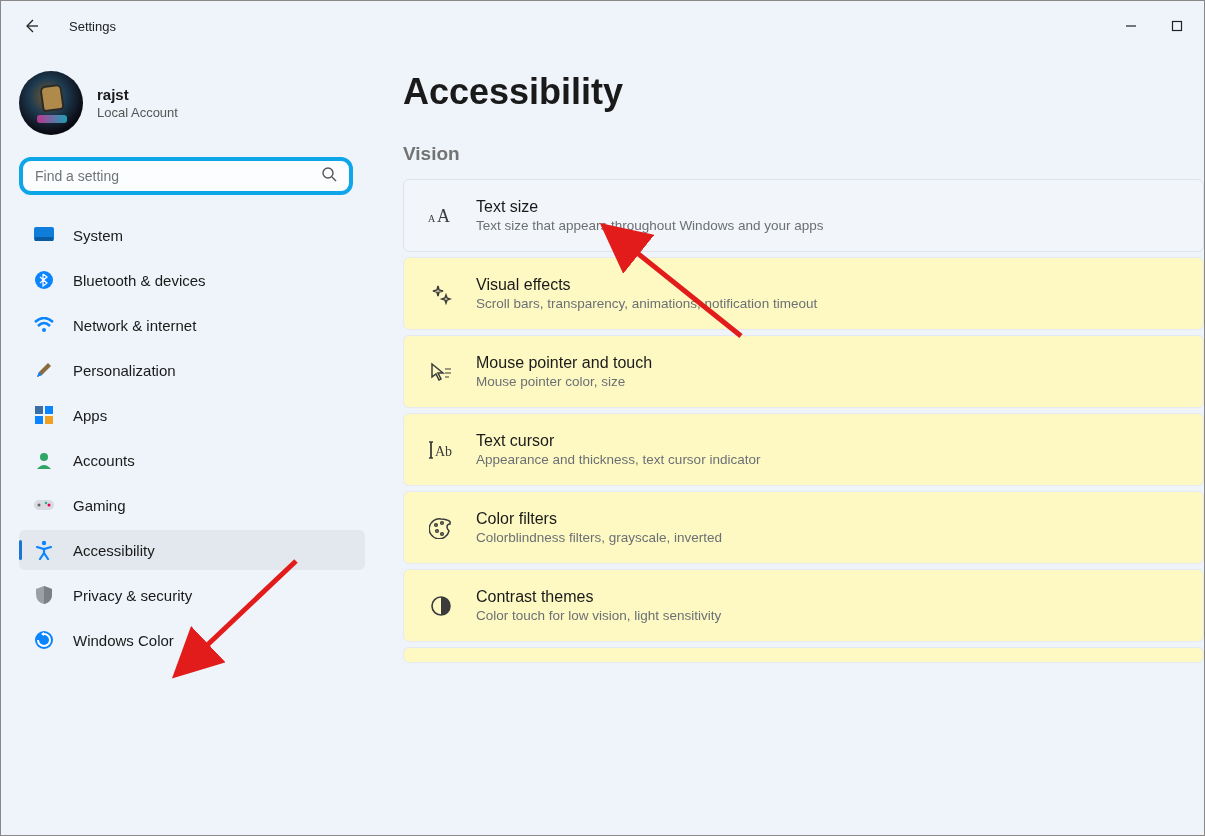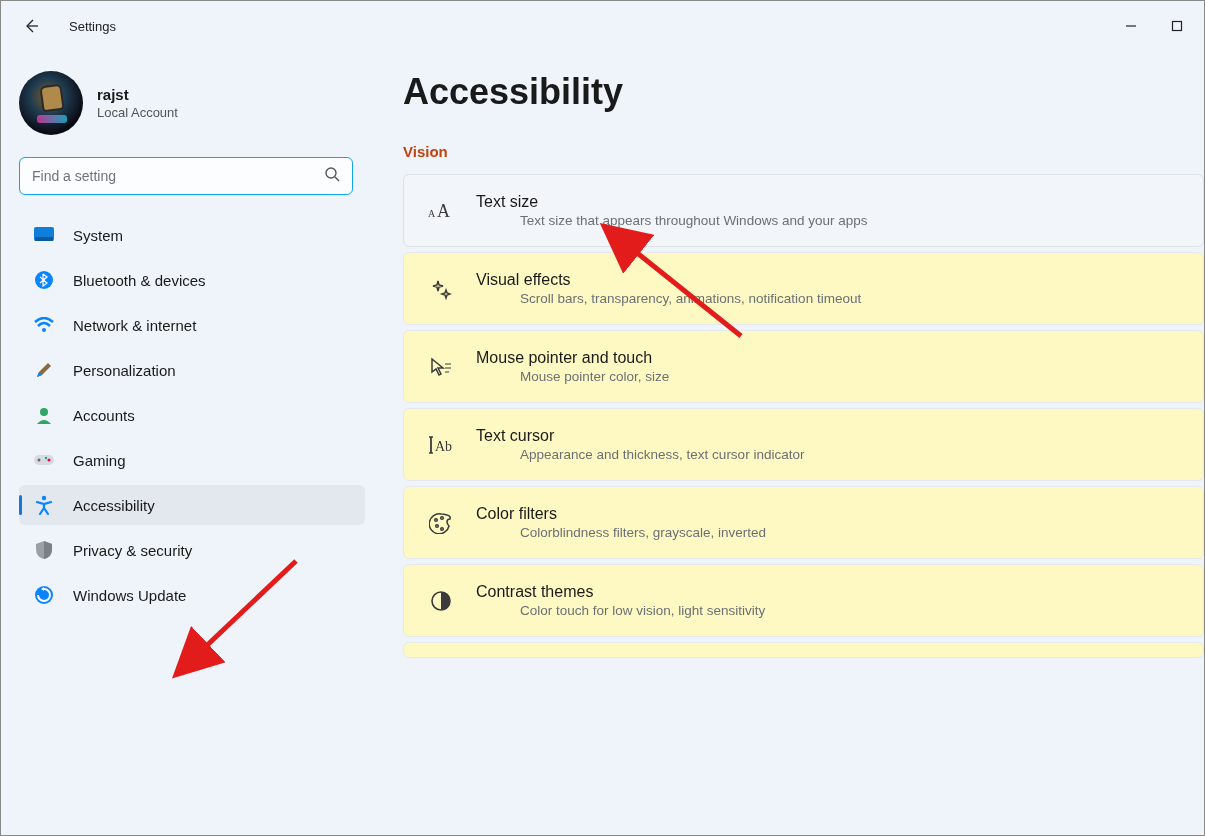--- a/index.html
+++ b/index.html
@@ -32,22 +32,22 @@
   
   .profile { display:flex; align-items:center; gap:14px; padding-left:18px; margin-bottom:22px;}
   .avatar { width:64px; height:64px; border-radius:50%; background: radial-gradient(circle at 45% 40%, #7a5c2b 0%, #1e3a50 35%, #0a0a12 70%); position:relative; overflow:hidden;}
   .avatar::after{content:"";position:absolute;left:18px;top:44px;width:30px;height:8px;background:linear-gradient(90deg,#ff3bb0,#22d3ee);border-radius:3px;opacity:.7;}
   .avatar::before{content:"";position:absolute;left:24px;top:16px;width:18px;height:22px;background:#b08a4a;border-radius:4px 4px 2px 2px;transform:rotate(-8deg);box-shadow:0 0 0 2px #2a2a2a;}
   .profile-name { font-weight:600; font-size:15px; color:#1a1a1a;}
   .profile-sub { font-size:13px; color:#555; margin-top:2px;}
   
   .search-wrap { padding: 0 18px; margin-bottom:20px;}
   .search {
-    display:flex; align-items:center; background:#fcfdfe; border:1px solid #0ea5e9;
-    border-radius:6px; height:38px; padding:0 12px;
+    display:flex; align-items:center; background:#fcfdfe; border:4px solid #0ea5e9;
+    border-radius:12px; height:38px; padding:0 12px;
   }
   .search input { flex:1; border:none; background:transparent; outline:none; font-size:14px; color:#444;}
   .search input::placeholder{color:#707579;}
   .search-icon { color:#555; }
   
   .nav { padding-left:18px; }
   .nav-item {
     display:flex; align-items:center; gap:18px;
     height:40px; padding:0 14px; border-radius:6px;
     font-size:15px; color:#1a1a1a; cursor:pointer;
@@ -55,32 +55,32 @@
     position:relative;
   }
   .nav-item.selected { background:#e3e8ee; }
   .nav-item.selected::before{
     content:""; position:absolute; left:0; top:10px; bottom:10px; width:3px;
     background:#1976d2; border-radius:2px;
   }
   .nav-icon { width:22px; height:22px; display:flex; align-items:center; justify-content:center; flex-shrink:0;}
   
   .page-title { font-size:36px; font-weight:600; color:#1a1a1a; margin-bottom:30px;}
-  .section-label { font-size:15px; font-weight:600; color:#c2410c; margin-bottom:14px;}
+  .section-label { font-size:19px; font-weight:600; color:#737373; margin-bottom:14px;}
   
   .cards { display:flex; flex-direction:column; gap:5px; padding-right:0;}
   .card {
     background:#fef9c3; border:1px solid #e6e9ee; border-radius:6px;
     display:flex; align-items:center; gap:22px; padding:18px 24px;
     cursor:pointer;
   }
   .card.highlight { background:#f2f5f9; border-color:#dfe3e8;}
   .card-icon { width:26px; height:26px; display:flex; align-items:center; justify-content:center; color:#3b3b3b; flex-shrink:0;}
   .card-title { font-size:16px; color:#1a1a1a; margin-bottom:2px;}
-  .card-sub { font-size:13.5px; color:#6b7075;margin-left:44px;}
+  .card-sub { font-size:13.5px; color:#6b7075;}
   
   .arrow { position:absolute; pointer-events:none; }
   .arrow svg { overflow:visible; }
 </style>
 </head>
 <body>
 
 <div class="titlebar">
   <div class="titlebar-left">
     <div class="back-btn">
@@ -162,20 +162,31 @@
           <svg width="20" height="20" viewBox="0 0 20 20">
               <path d="M3 17 L5 12 L14 3 L17 6 L8 15 Z" fill="#8a6b3d"></path>
               <path d="M3 17 L5 12 L8 15 Z" fill="#0a84ff"></path>
             </svg>
         </span>
         <span>Personalization</span>
       </div>
       <div class="nav-item">
         <span class="nav-icon">
           <svg width="18" height="18" viewBox="0 0 18 18">
+              <rect x="0" y="0" width="8" height="8" fill="#3a6ea5"></rect>
+              <rect x="10" y="0" width="8" height="8" fill="#0a84ff"></rect>
+              <rect x="0" y="10" width="8" height="8" fill="#0a84ff"></rect>
+              <rect x="10" y="10" width="8" height="8" fill="#f0a020"></rect>
+            </svg>
+        </span>
+        <span>Apps</span>
+      </div>
+      <div class="nav-item">
+        <span class="nav-icon">
+          <svg width="18" height="18" viewBox="0 0 18 18">
               <circle cx="9" cy="6" r="4" fill="#2fa566"></circle>
               <path d="M2 18 Q9 10 16 18 Z" fill="#2fa566"></path>
             </svg>
         </span>
         <span>Accounts</span>
       </div>
       <div class="nav-item">
         <span class="nav-icon">
           <svg width="22" height="14" viewBox="0 0 22 14">
               <rect x="1" y="2" width="20" height="10" rx="5" fill="#d8dbdf"></rect>
@@ -205,21 +216,21 @@
         <span>Privacy &amp; security</span>
       </div>
       <div class="nav-item">
         <span class="nav-icon">
           <svg width="20" height="20" viewBox="0 0 20 20">
               <circle cx="10" cy="10" r="9" fill="#0a84ff"></circle>
               <path d="M10 4 A6 6 0 1 1 4 10" stroke="#fff" stroke-width="2" fill="none"></path>
               <path d="M10 2 L10 6 L7 4 Z" fill="#fff"></path>
             </svg>
         </span>
-        <span>Windows Update</span>
+        <span>Windows Color</span>
       </div>
     </div>
   </div>
 
   <div class="main">
     <h1 class="page-title">Accessibility</h1>
     <div class="section-label">Vision</div>
 
     <div class="cards">
       <div class="card highlight">

